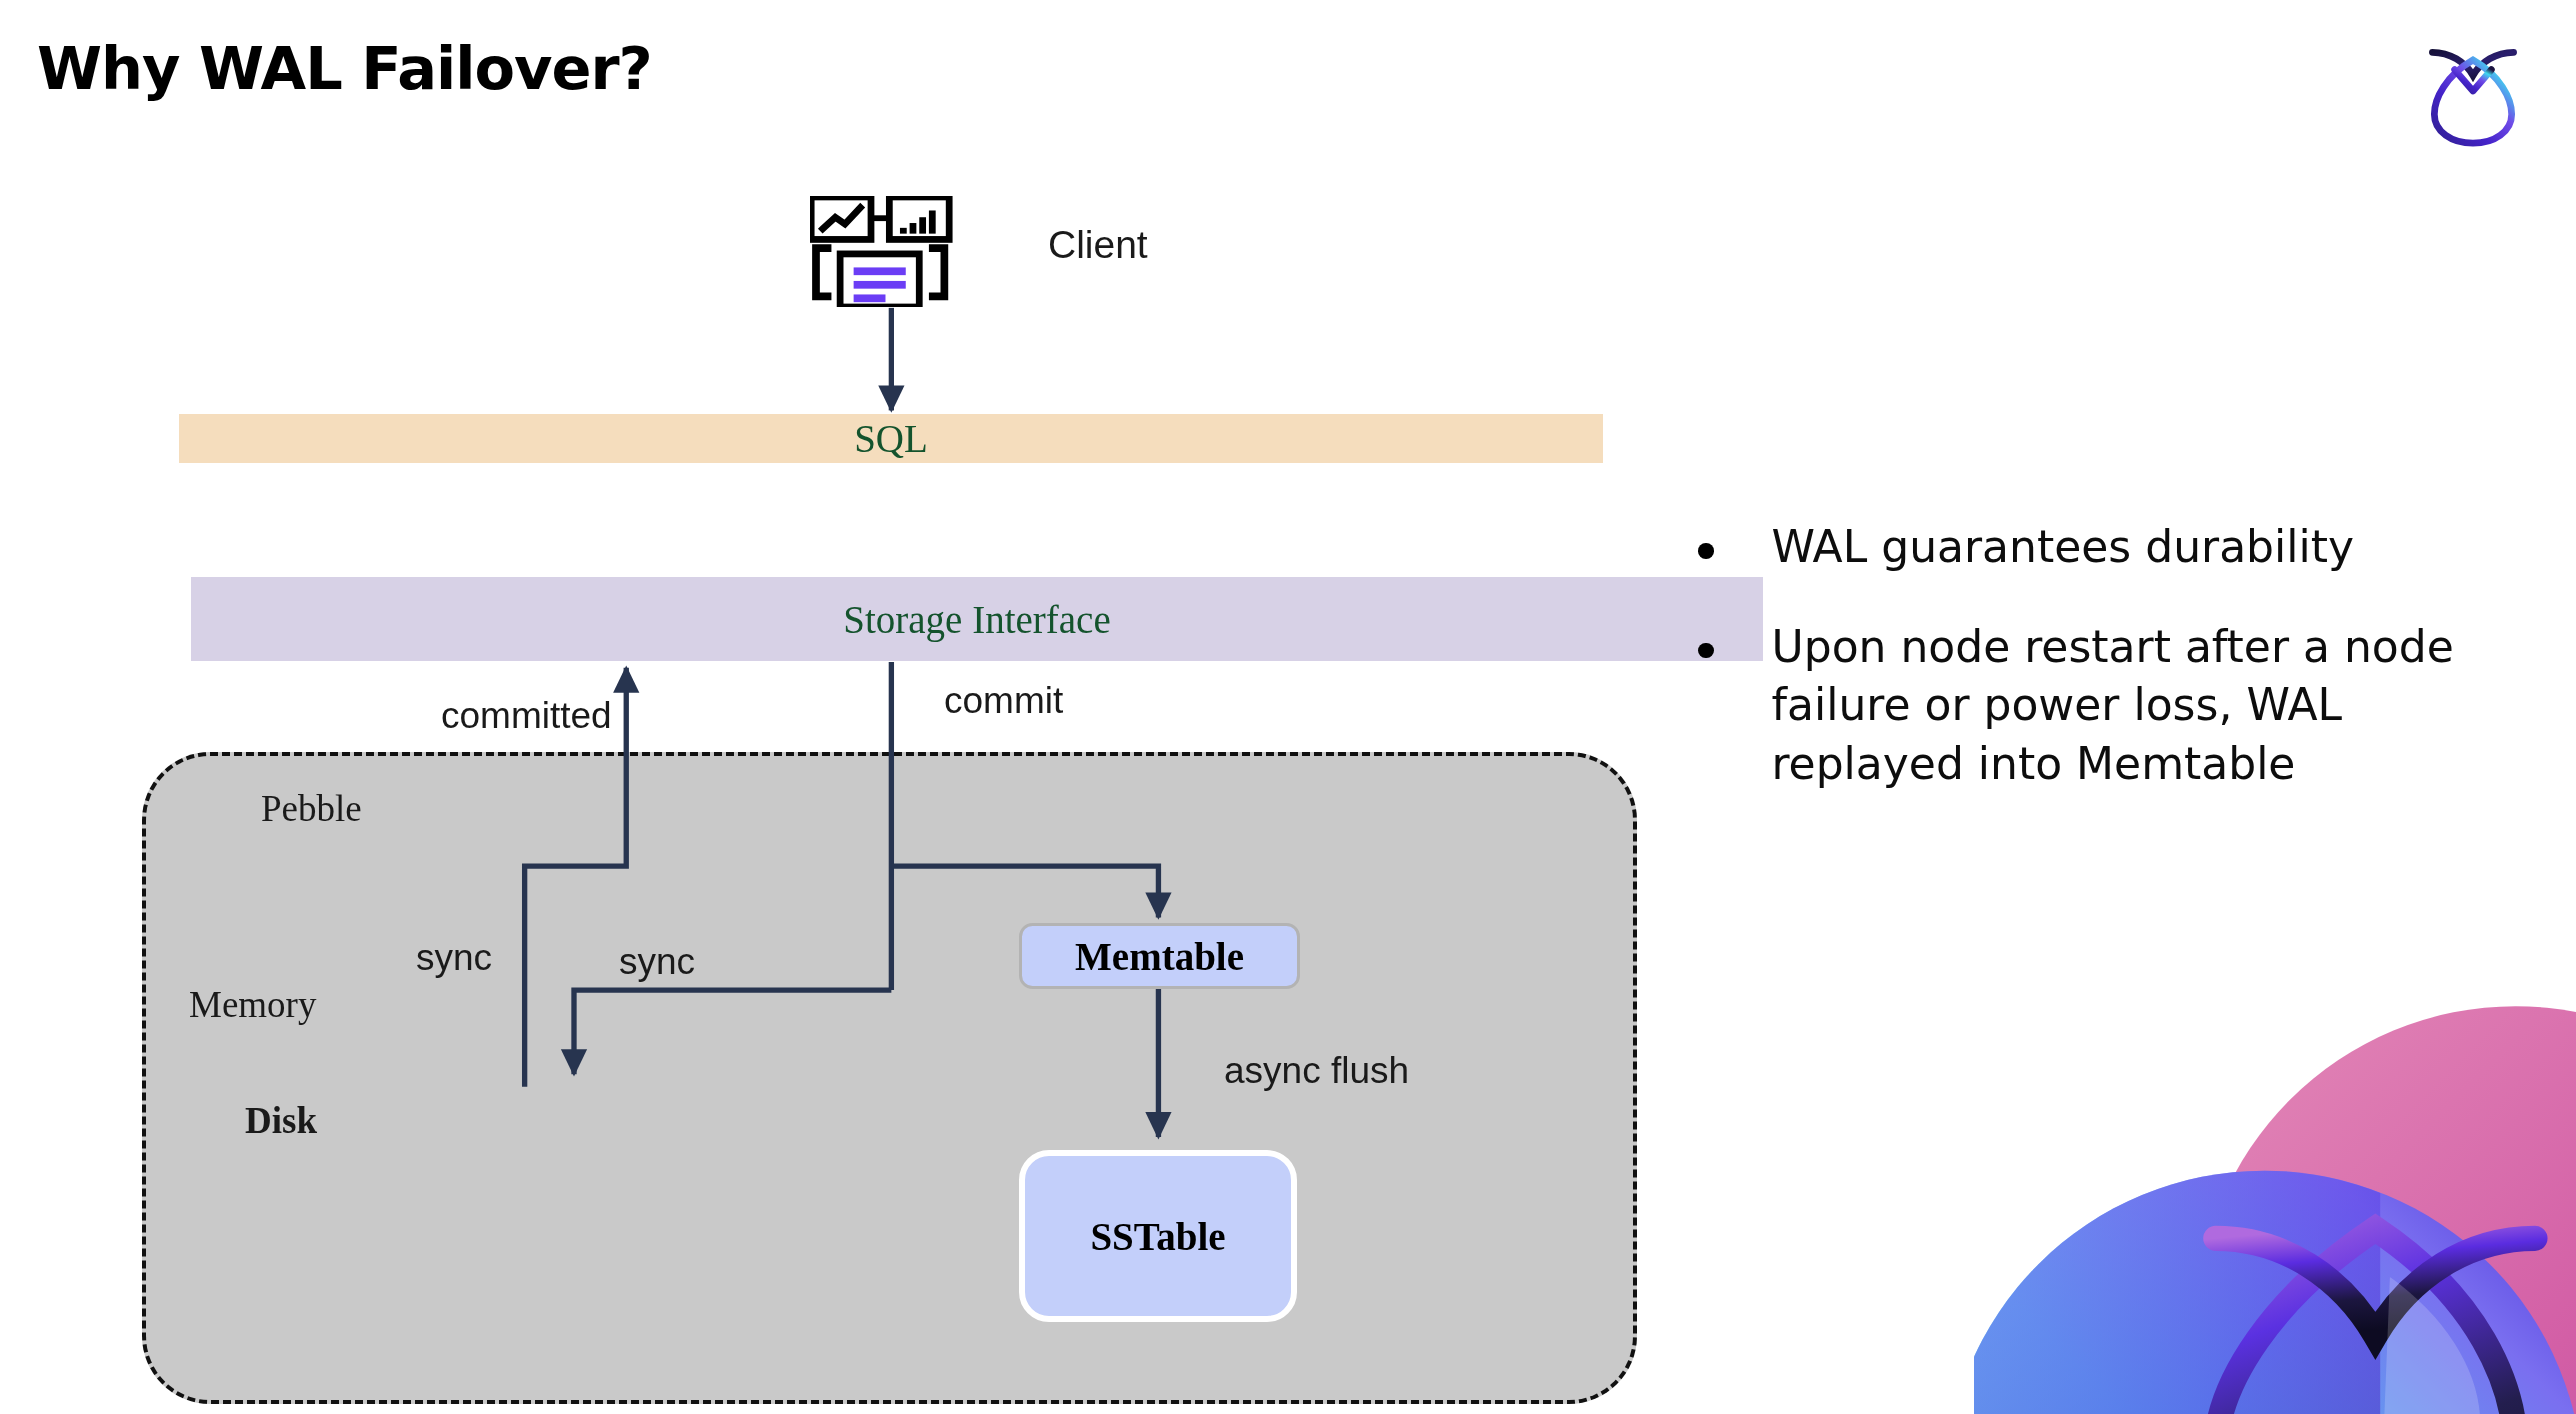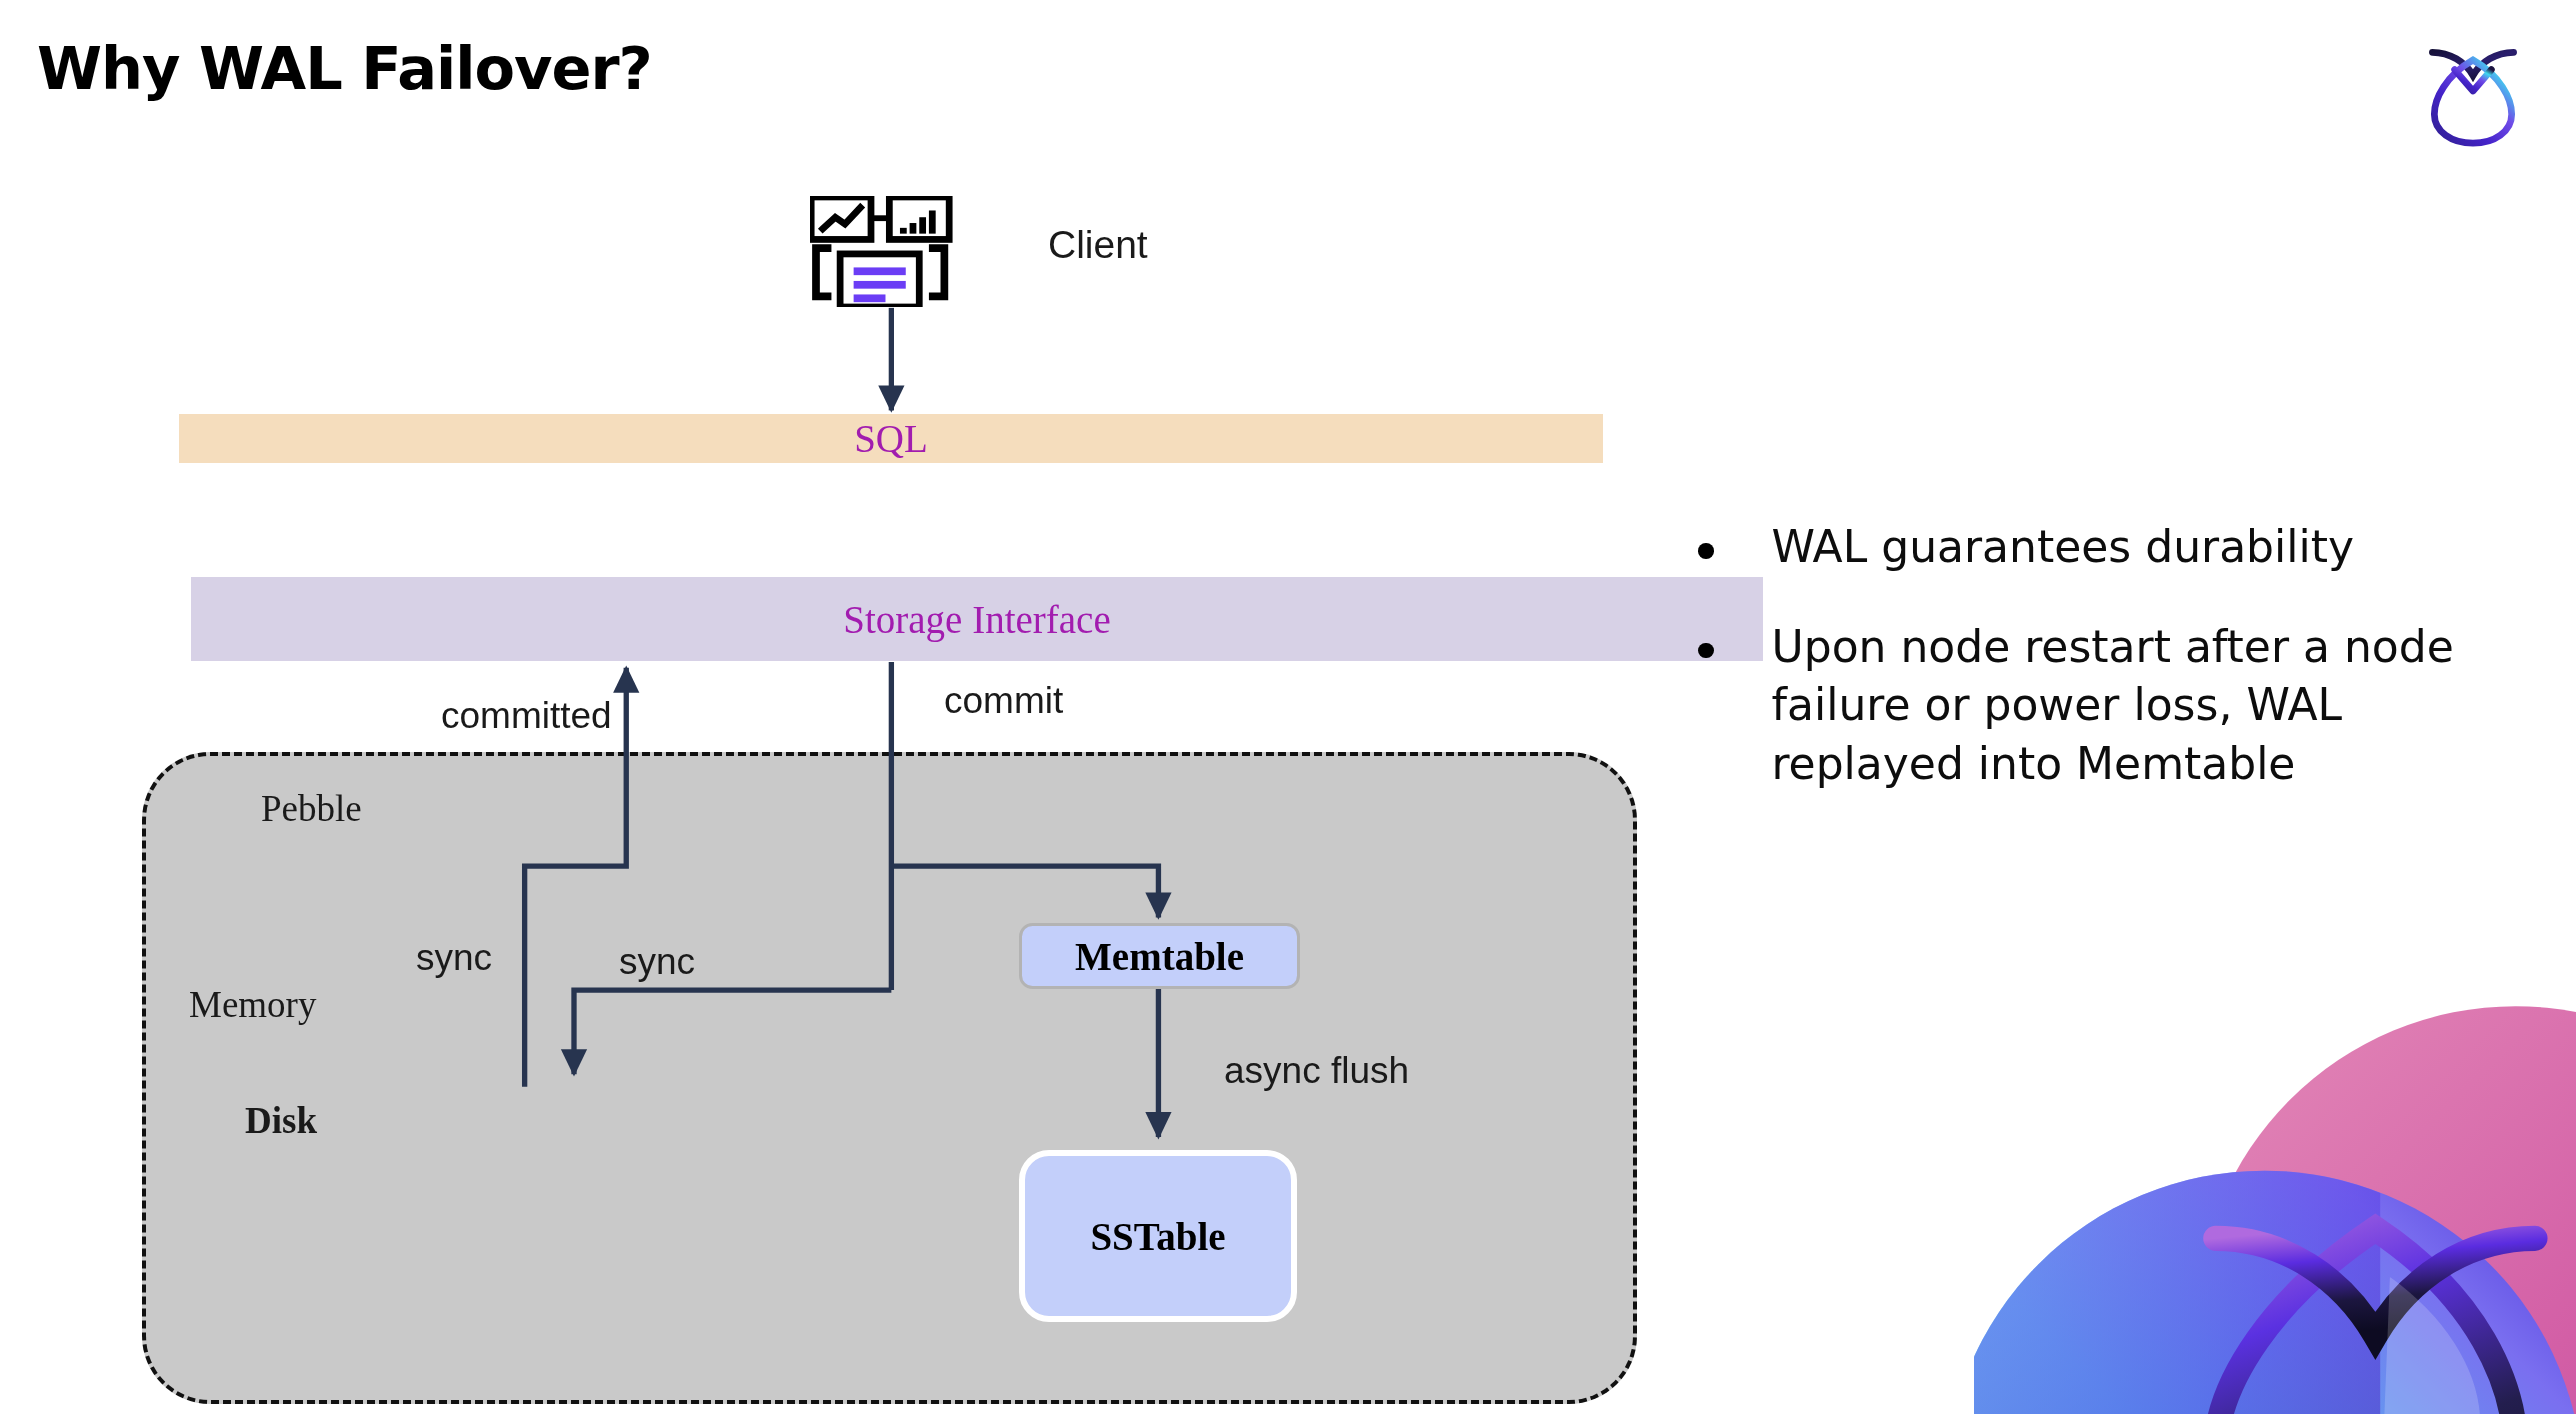--- a/index.html
+++ b/index.html
@@ -20,21 +20,21 @@
   
   #watermark{position:absolute; left:1974px; top:948px; width:619px; height:484px;
              pointer-events:none;}
 
   
   #diagram{position:absolute; left:0; top:0; width:1703px; height:1415px;margin-left:36px;}
 
   
   .layer-bar{position:absolute; border-radius:0; display:flex;
              align-items:center; justify-content:center;
-             font-family:"Liberation Serif", serif; font-size:39px; color:#a21caf;}
+             font-family:"Liberation Serif", serif; font-size:39px; color:#14532d;}
   #layer-sql{left:143px; top:414px; width:1424px; height:49px;}
   #layer-kv{left:143px; top:503px; width:1424px; height:49px;}
   #layer-storage{left:155px; top:577px; width:1572px; height:84px;}
 
   
   #pebble-container{position:absolute; left:106px; top:752px; width:1495px; height:652px;
                     border:4.8px dashed #111111; border-radius:68px; background:#c9c9c9;
                     box-sizing:border-box;}
 
   .region-label{position:absolute; font-family:"Liberation Serif", serif;

